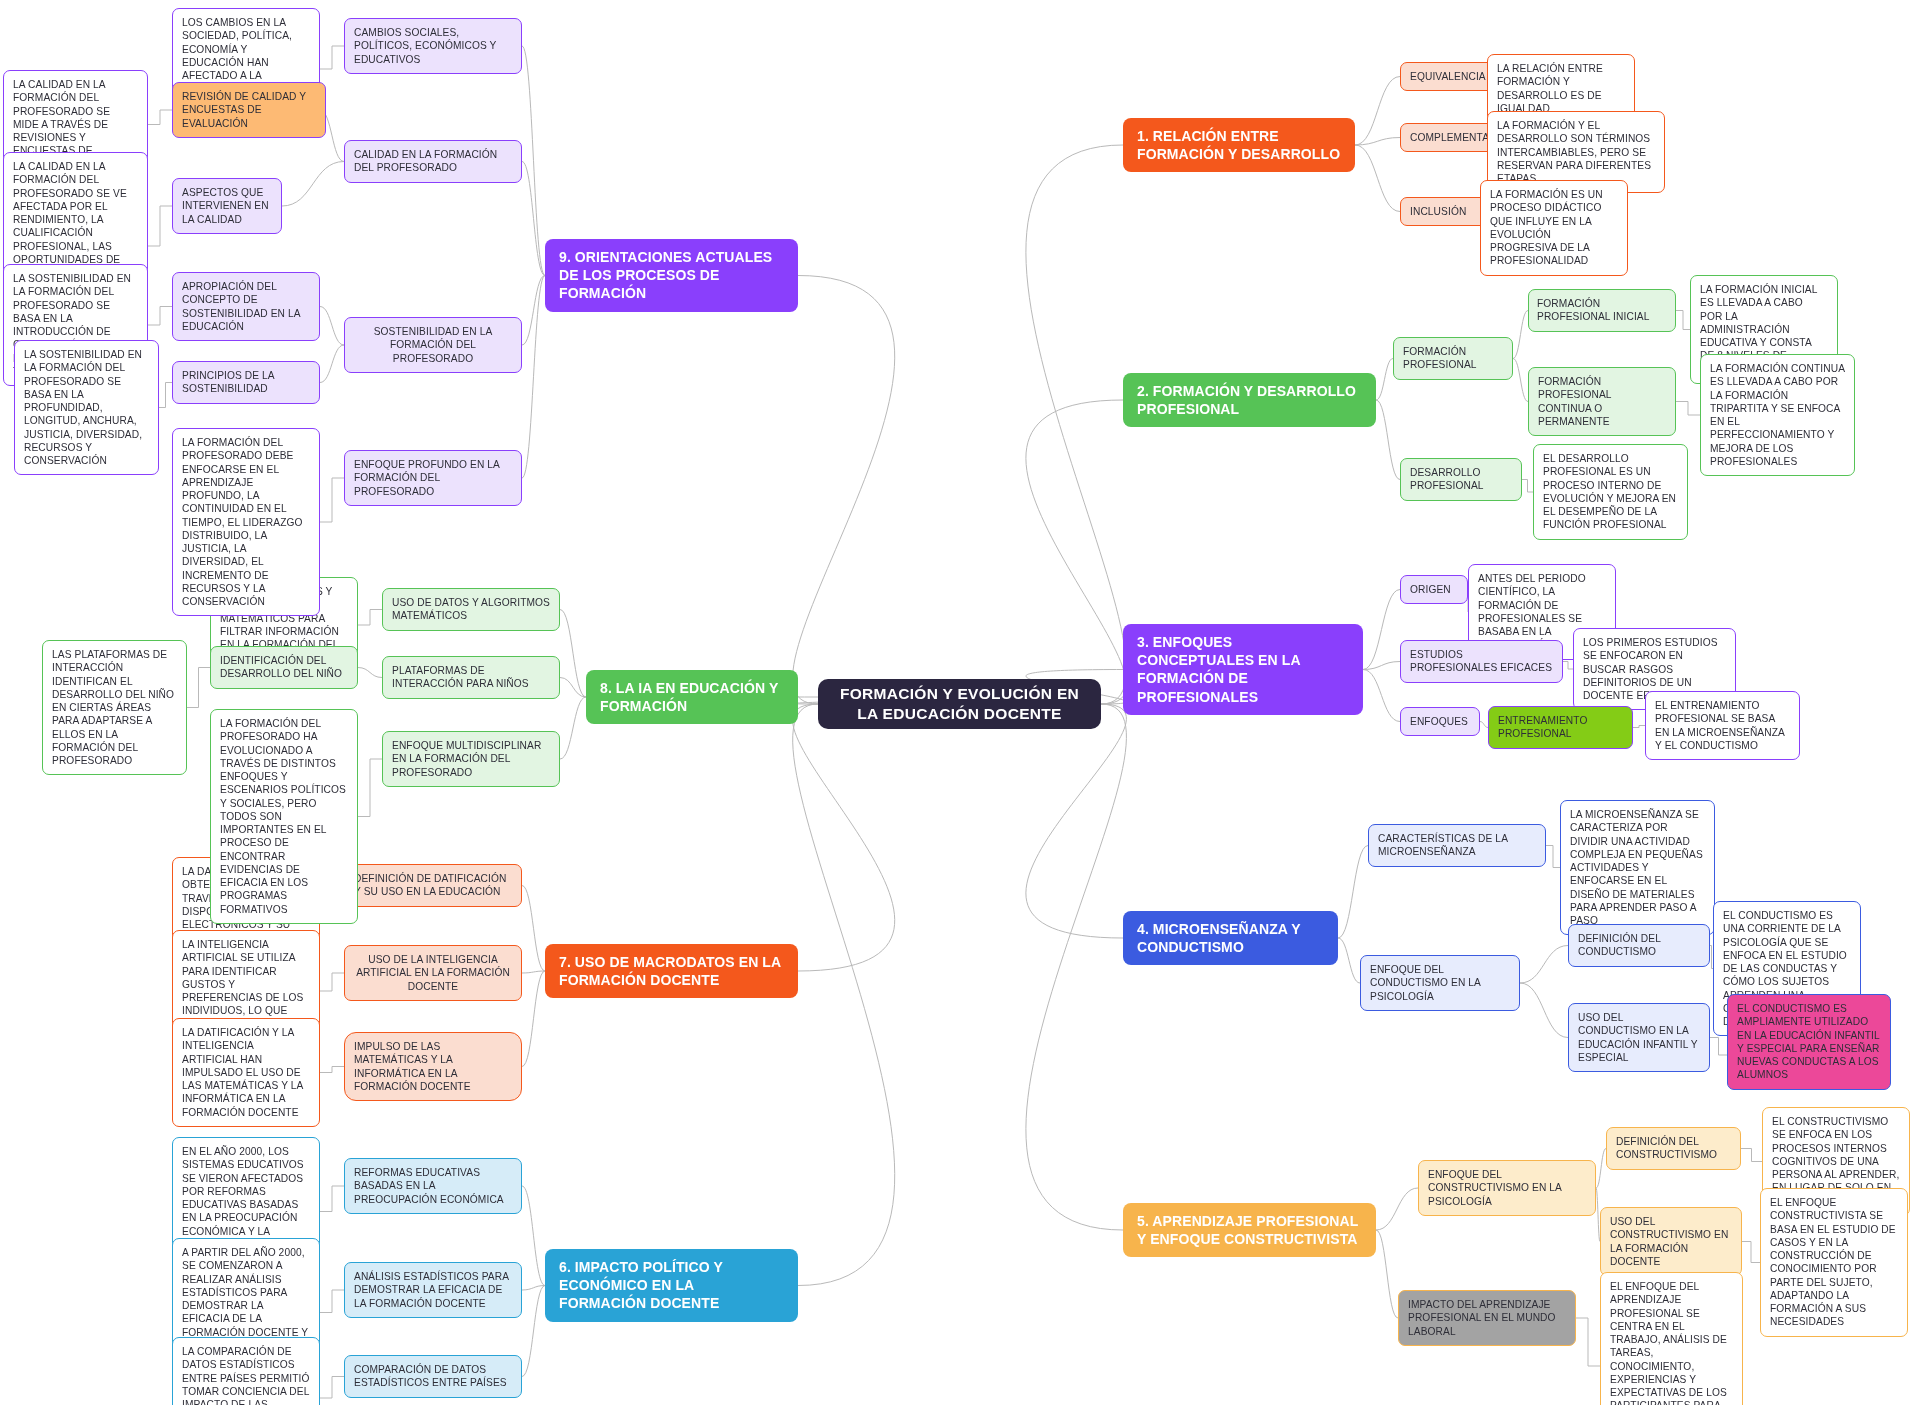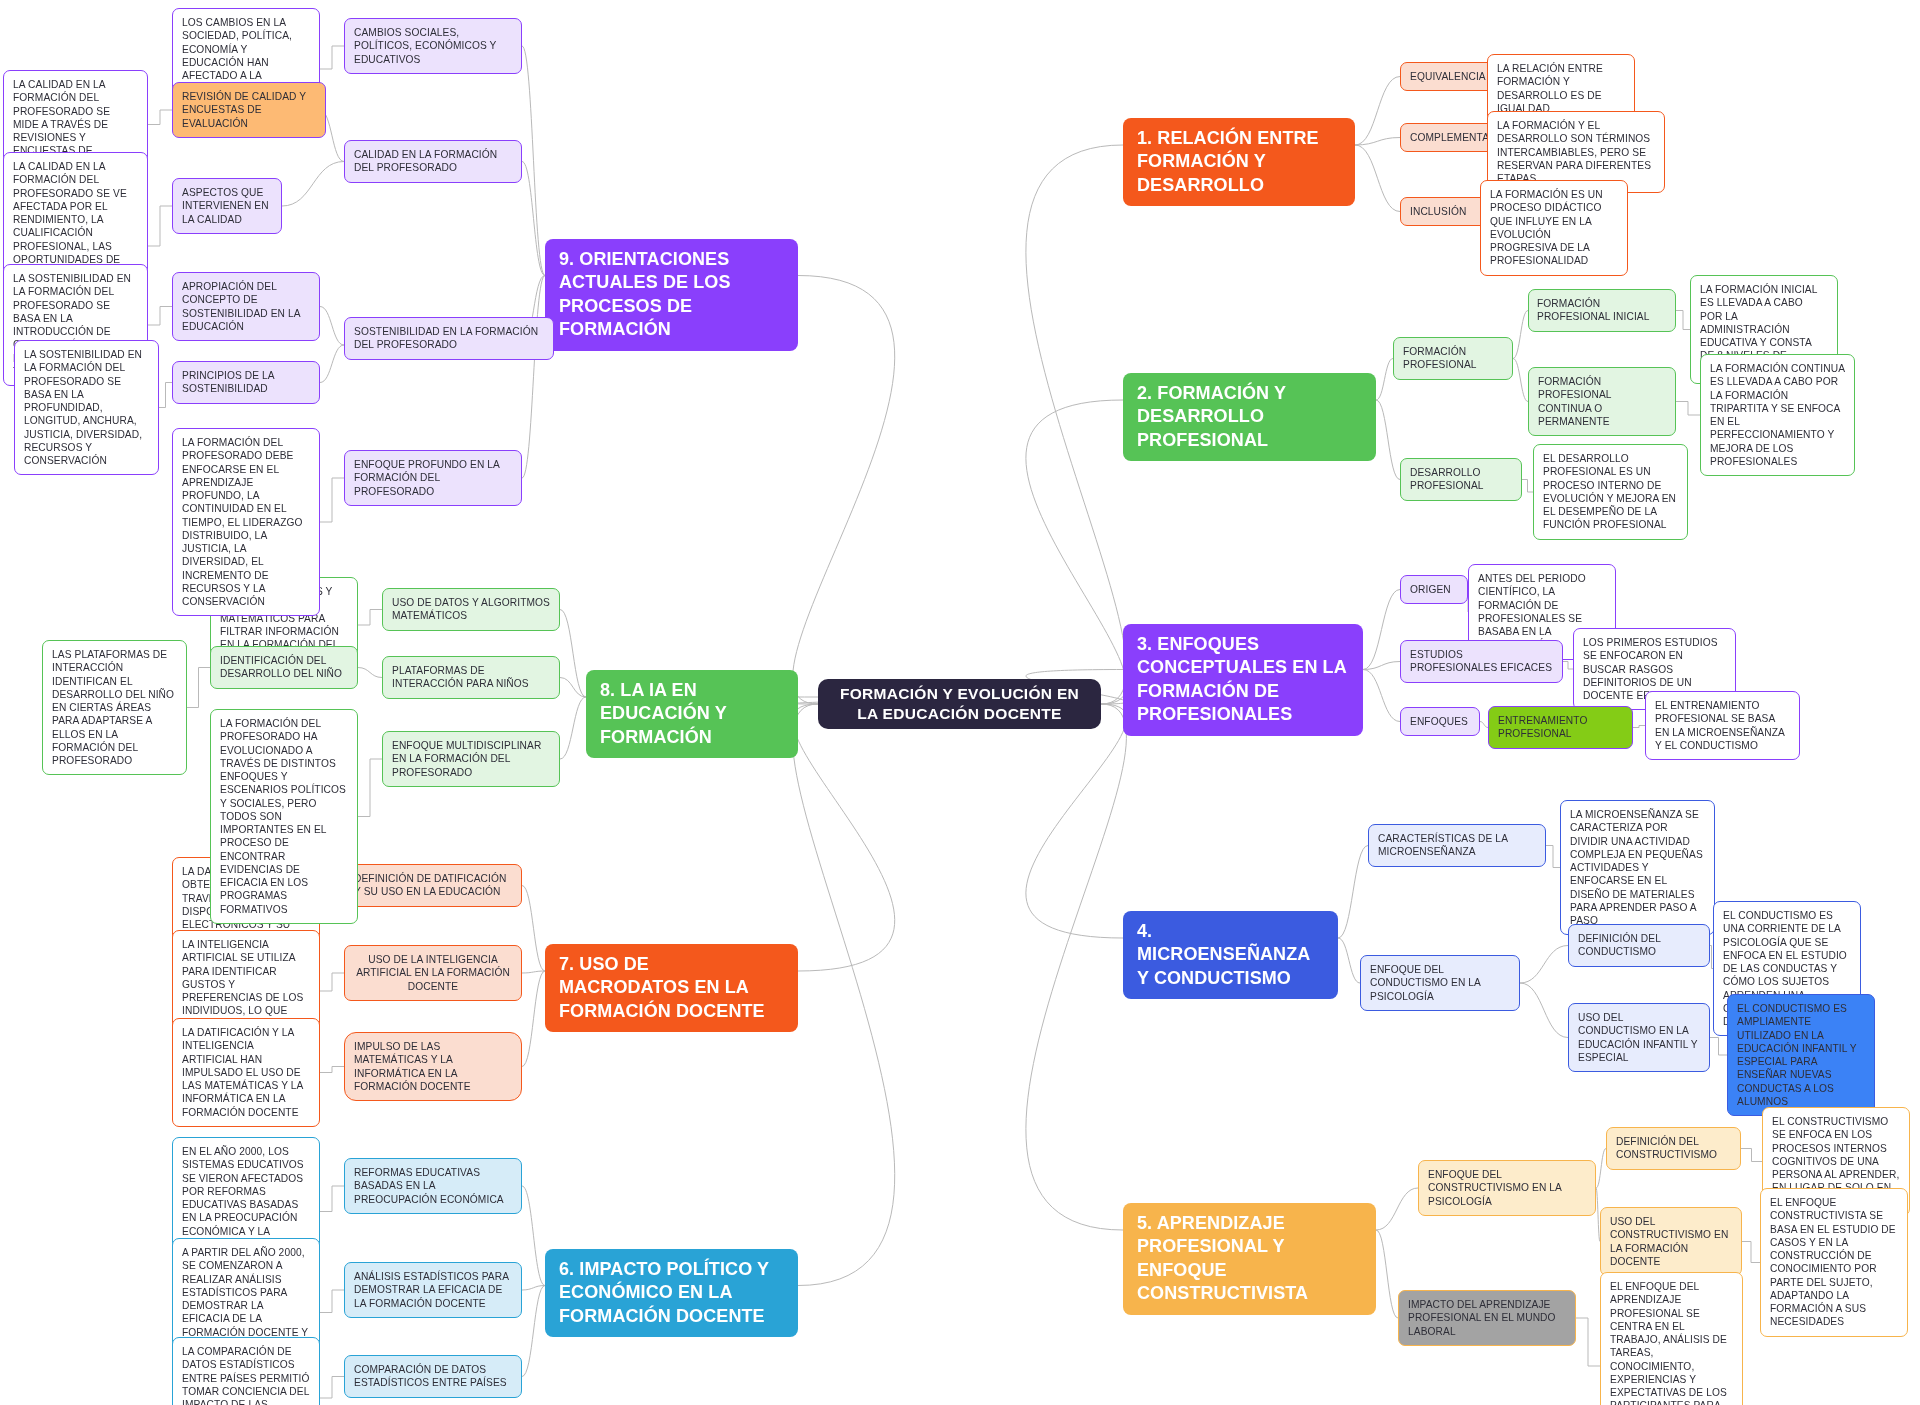--- a/index.html
+++ b/index.html
@@ -7,21 +7,21 @@
     font-family:"Liberation Sans", sans-serif; overflow:hidden; }
   #canvas { position:relative; width:1920px; height:1405px; }
   #wires { position:absolute; left:0; top:0; width:1920px; height:1405px; pointer-events:none; }
   .node { position:absolute; border-radius:7px; display:flex; align-items:center;
     line-height:1.30; letter-spacing:.1px; }
   .node span { display:block; width:100%; }
   
   .root { background:#2b2640; color:#ffffff; border-radius:10px; font-weight:bold;
     font-size:15.5px; text-align:center; justify-content:center; letter-spacing:.3px; }
   
-  .l1 { color:#ffffff; font-weight:bold; font-size:18px; padding:9px 14px; border-radius:8px; }
+  .l1 { color:#ffffff; font-weight:bold; font-size:14px; padding:9px 14px; border-radius:8px; }
   
   .l2 { background:#ffffff; font-size:10.2px; padding:7px 9px; border-width:1.4px; border-style:solid; }
   .l3 { background:#ffffff; font-size:10.2px; padding:7px 9px; border-width:1.4px; border-style:solid; }
 </style>
 </head>
 <body>
 
 <div id="canvas">
   <svg id="wires">
       <path d="M1101,704 C1221,704 863,145 1123,145" fill="none" stroke="#b9b9b9" stroke-width="1"></path>
@@ -188,21 +188,21 @@
       </div>
       <div class="node l3" style="left: 1568px; top: 924px; width: 142px; min-height: 30px; background: rgb(231, 236, 253); border-color: rgb(59, 91, 224); color: rgb(46, 46, 56);">
         <span>DEFINICIÓN DEL CONDUCTISMO</span>
       </div>
       <div class="node l3" style="left: 1713px; top: 901px; width: 148px; min-height: 78px; background: rgb(255, 255, 255); border-color: rgb(59, 91, 224); color: rgb(46, 46, 56);">
         <span>EL CONDUCTISMO ES UNA CORRIENTE DE LA PSICOLOGÍA QUE SE ENFOCA EN EL ESTUDIO DE LAS CONDUCTAS Y CÓMO LOS SUJETOS APRENDEN UNA CONDUCTA DETERMINADA</span>
       </div>
       <div class="node l3" style="left: 1568px; top: 1003px; width: 142px; min-height: 42px; background: rgb(231, 236, 253); border-color: rgb(59, 91, 224); color: rgb(46, 46, 56);">
         <span>USO DEL CONDUCTISMO EN LA EDUCACIÓN INFANTIL Y ESPECIAL</span>
       </div>
-      <div class="node l3" style="left: 1727px; top: 994px; width: 148px; min-height: 62px; background: #3b82f6; border-color: rgb(59, 91, 224); color: rgb(46, 46, 56);">
+      <div class="node l3" style="left: 1727px; top: 994px; width: 164px; min-height: 62px; background: #ec4899; border-color: rgb(59, 91, 224); color: rgb(46, 46, 56);">
         <span>EL CONDUCTISMO ES AMPLIAMENTE UTILIZADO EN LA EDUCACIÓN INFANTIL Y ESPECIAL PARA ENSEÑAR NUEVAS CONDUCTAS A LOS ALUMNOS</span>
       </div>
       <div class="node l1" style="left: 1123px; top: 1203px; width: 253px; min-height: 52px; background: rgb(247, 180, 76); color: rgb(255, 255, 255);">
         <span>5. APRENDIZAJE PROFESIONAL Y ENFOQUE CONSTRUCTIVISTA</span>
       </div>
       <div class="node l2" style="left: 1418px; top: 1160px; width: 178px; min-height: 42px; background: rgb(253, 236, 203); border-color: rgb(247, 180, 76); color: rgb(46, 46, 56);">
         <span>ENFOQUE DEL CONSTRUCTIVISMO EN LA PSICOLOGÍA</span>
       </div>
       <div class="node l3" style="left: 1606px; top: 1127px; width: 135px; min-height: 30px; background: rgb(253, 236, 203); border-color: rgb(247, 180, 76); color: rgb(46, 46, 56);">
         <span>DEFINICIÓN DEL CONSTRUCTIVISMO</span>
@@ -305,21 +305,21 @@
       </div>
       <div class="node l3" style="left: 3px; top: 70px; width: 145px; min-height: 62px; background: rgb(255, 255, 255); border-color: rgb(138, 63, 252); color: rgb(46, 46, 56);">
         <span>LA CALIDAD EN LA FORMACIÓN DEL PROFESORADO SE MIDE A TRAVÉS DE REVISIONES Y ENCUESTAS DE EVALUACIÓN</span>
       </div>
       <div class="node l3" style="left: 172px; top: 178px; width: 110px; min-height: 30px; background: rgb(236, 226, 253); border-color: rgb(138, 63, 252); color: rgb(46, 46, 56);">
         <span>ASPECTOS QUE INTERVIENEN EN LA CALIDAD</span>
       </div>
       <div class="node l3" style="left: 3px; top: 152px; width: 145px; min-height: 85px; background: rgb(255, 255, 255); border-color: rgb(138, 63, 252); color: rgb(46, 46, 56);">
         <span>LA CALIDAD EN LA FORMACIÓN DEL PROFESORADO SE VE AFECTADA POR EL RENDIMIENTO, LA CUALIFICACIÓN PROFESIONAL, LAS OPORTUNIDADES DE ACCESO, LA EVALUACIÓN POR ESTÁNDARES Y LA EVALUACIÓN PROFESIONAL</span>
       </div>
-      <div class="node l2" style="left: 344px; top: 317px; width: 210px; min-height: 42px; background: rgb(236, 226, 253); border-color: rgb(138, 63, 252); color: rgb(46, 46, 56);">
+      <div class="node l2" style="left: 344px; top: 317px; width: 178px; min-height: 42px; background: rgb(236, 226, 253); border-color: rgb(138, 63, 252); color: rgb(46, 46, 56); text-align: center;">
         <span>SOSTENIBILIDAD EN LA FORMACIÓN DEL PROFESORADO</span>
       </div>
       <div class="node l3" style="left: 172px; top: 272px; width: 148px; min-height: 42px; background: rgb(236, 226, 253); border-color: rgb(138, 63, 252); color: rgb(46, 46, 56);">
         <span>APROPIACIÓN DEL CONCEPTO DE SOSTENIBILIDAD EN LA EDUCACIÓN</span>
       </div>
       <div class="node l3" style="left: 3px; top: 264px; width: 145px; min-height: 62px; background: rgb(255, 255, 255); border-color: rgb(138, 63, 252); color: rgb(46, 46, 56);">
         <span>LA SOSTENIBILIDAD EN LA FORMACIÓN DEL PROFESORADO SE BASA EN LA INTRODUCCIÓN DE CAMBIOS MÍNIMOS Y EN LA CONTINUIDAD EN EL TIEMPO</span>
       </div>
       <div class="node l3" style="left: 172px; top: 361px; width: 148px; min-height: 30px; background: rgb(236, 226, 253); border-color: rgb(138, 63, 252); color: rgb(46, 46, 56);">
         <span>PRINCIPIOS DE LA SOSTENIBILIDAD</span>

